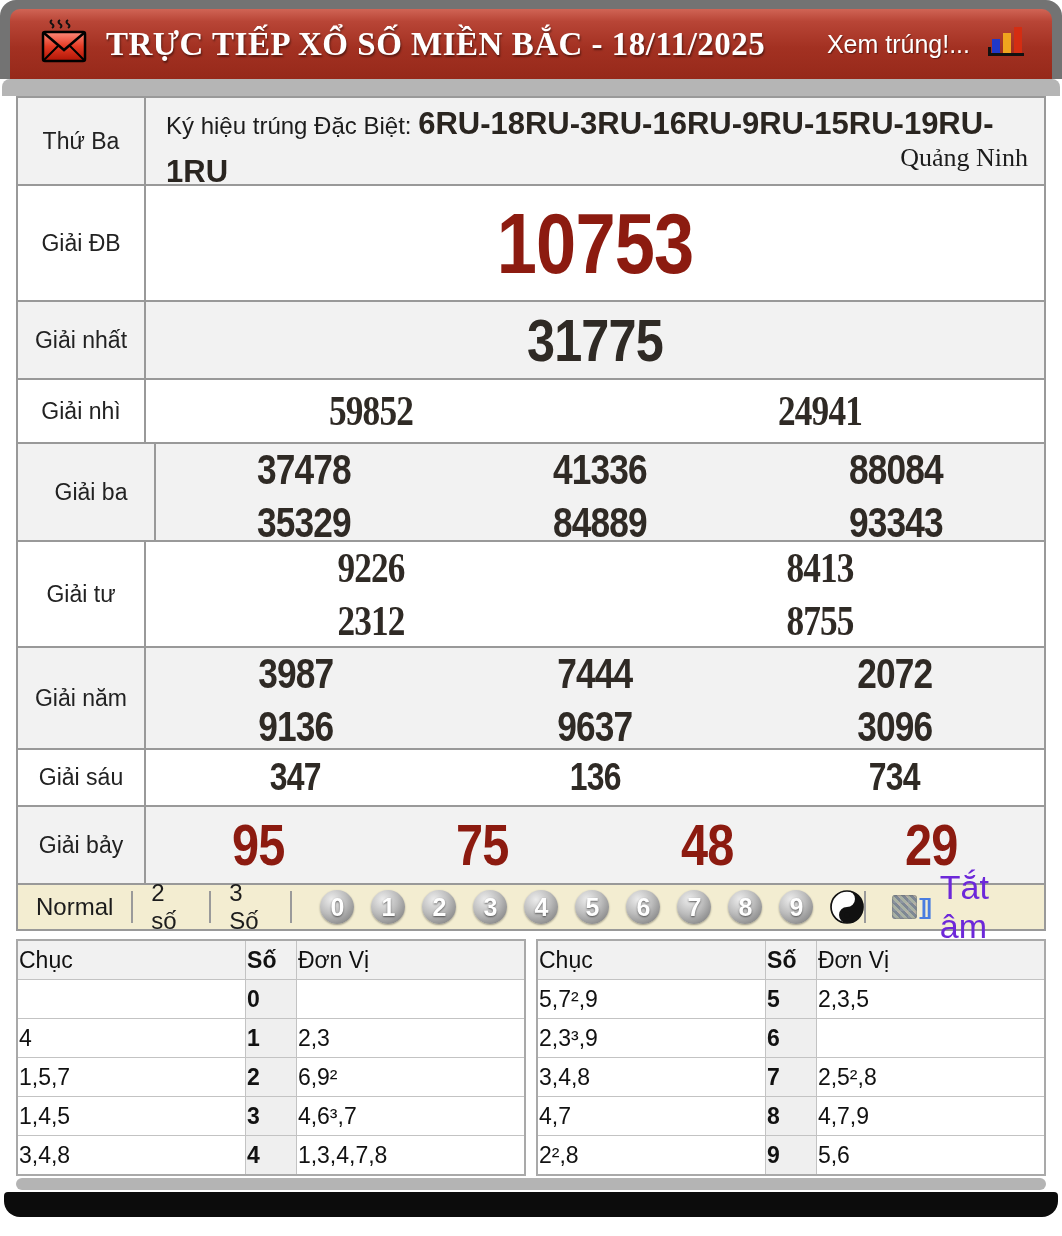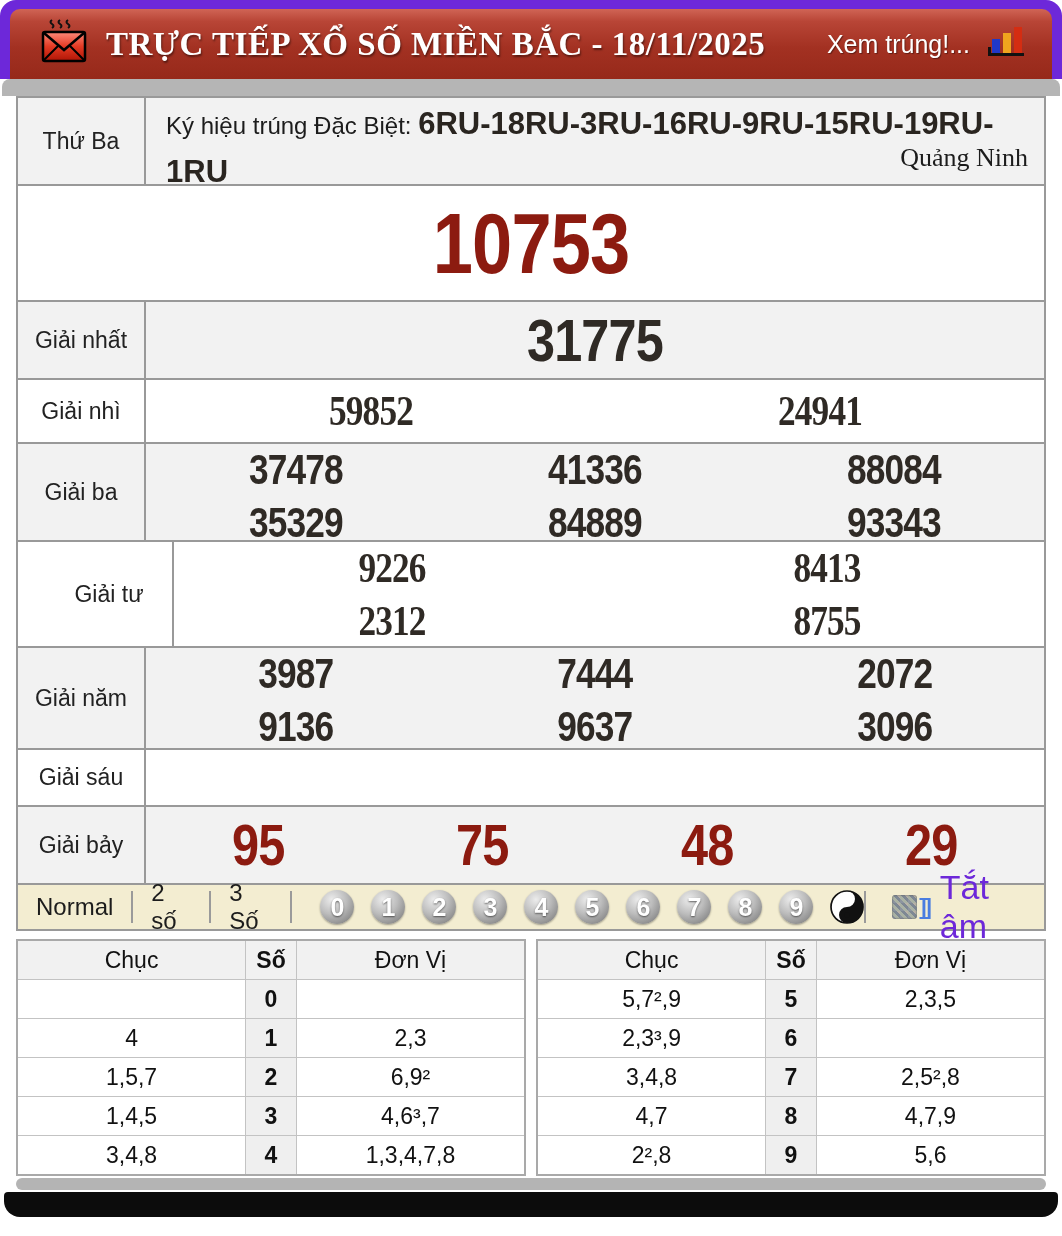--- a/index.html
+++ b/index.html
@@ -1,20 +1,20 @@
 <!DOCTYPE html>
 <html><head>
 <meta charset="utf-8">
 <style>
   html,body{margin:0;padding:0;background:#fff;}
   body{width:1062px;height:1236px;overflow:hidden;font-family:"Liberation Sans",sans-serif;}
   .widget{width:1062px;position:relative;}
 
   
-  .header-outer{background:#6d28d9;border-radius:16px 16px 0 0;padding:9px 10px 0 10px;height:70px;}
+  .header-outer{background:#737373;border-radius:16px 16px 0 0;padding:9px 10px 0 10px;height:70px;}
   .header-bar{height:70px;border-radius:10px 10px 0 0;
     background:linear-gradient(#d06455 0%,#b84536 18%,#a33122 55%,#96291a 100%);
     display:flex;align-items:center;}
   .env{margin-left:30px;flex:0 0 auto;}
   .title{color:#fff;font-family:"Liberation Serif",serif;font-weight:bold;font-size:33px;
     margin-left:16px;text-shadow:1px 2px 2px rgba(0,0,0,.45);letter-spacing:.5px;white-space:nowrap;}
   .more{margin-left:auto;color:#fff;font-size:25px;cursor:pointer;text-shadow:1px 1px 1px rgba(0,0,0,.4);}
   .chart-ic{margin:0 26px 0 14px;cursor:pointer;}
   .gray-bar{height:17px;background:#b5b5b5;margin:0 2px;border-radius:8px 8px 0 0;}
 
@@ -34,22 +34,22 @@
   .num-m{font-size:42px;}
   .num-s{font-size:38px;}
   .num-7{font-size:58px;color:#8c1b10;line-height:1.0;}
 
   
   .info-row{height:86px;}
   .info-content{flex:1;position:relative;padding:2px 26px 4px 20px;font-size:24px;color:#1c1c1c;line-height:1.55;}
   .sign-codes{font-weight:bold;font-size:31px;letter-spacing:0;color:#2a2520;}
   .province{position:absolute;right:16px;bottom:6px;font-family:"Liberation Serif",serif;font-size:26px;color:#1c1c1c;}
 
-  .h-db{height:114px;} .h-1{height:76px;} .h-2{height:62px;} .h-3{height:96px;}
-  .h-4{height:104px;padding-left:28px;} .h-5{height:100px;} .h-6{height:55px;} .h-7{height:76px;}
+  .h-db{height:114px;} .h-1{height:76px;} .h-2{height:62px;} .h-3{height:96px;padding-left:10px;}
+  .h-4{height:104px;} .h-5{height:100px;} .h-6{height:55px;} .h-7{height:76px;}
 
   
   .toolbar{margin:0 16px;border:2px solid #999;border-top:none;background:#f3edd1;
     height:44px;display:flex;align-items:center;padding:0;}
   .mode{font-size:24px;color:#1c1c1c;padding:0 18px;cursor:pointer;}
   .tb-div{width:2px;height:32px;background:#9a9a9a;flex:0 0 2px;}
   .balls{display:flex;align-items:center;gap:17px;margin-left:28px;}
   .ball{width:34px;height:34px;border-radius:50%;cursor:pointer;
     background:radial-gradient(circle at 35% 28%,#ececec,#bcbcbc 45%,#8e8e8e 78%,#7a7a7a);
     color:#fff;font-weight:bold;font-size:25px;display:flex;align-items:center;justify-content:center;
@@ -60,21 +60,21 @@
   .spk-img{width:30px;height:24px;border-radius:3px;
     background:linear-gradient(45deg,#8d95a0 25%,#aab2a4 25% 50%,#7e8894 50% 75%,#b9b2a8 75%),
                linear-gradient(135deg,#98a08e,#868fa2);background-size:8px 8px;
     box-shadow:inset 0 0 2px #555;}
   .spk-waves{color:#4a7de0;font-weight:bold;font-size:22px;margin:0 10px 0 2px;letter-spacing:-2px;}
   .mute{color:#6d28d9;font-size:34px;}
 
   
   .stats{display:flex;gap:10px;margin:8px 16px 0 16px;}
   table.stat{border-collapse:collapse;width:50%;background:#fff;border:2px solid #a9a9a9;}
-  table.stat th,table.stat td{border:1px solid #c3c3c3;text-align:center;font-size:23px;color:#111;}
+  table.stat th,table.stat td{border:1px solid #c3c3c3;text-align:left;font-size:23px;color:#111;}
   table.stat th{background:#f1f1f1;font-weight:normal;height:36px;}
   table.stat th.dg{font-weight:bold;}
   table.stat td{height:36px;font-size:23px;}
   td.dg{background:#efefef;font-weight:bold;width:10%;}
   .col-t{width:45%;} .col-u{width:45%;}
 
   
   .bot-gray{height:12px;background:#b4b4b4;margin:2px 16px 0 16px;border-radius:8px;}
   .bot-black{height:25px;background:#0c0c0c;margin:2px 4px 0 4px;border-radius:4px 4px 16px 16px;}
 </style>
@@ -120,20 +120,21 @@
 
     <div class="prow info-row bg-g">
       <div class="plabel">Thứ Ba</div>
       <div class="info-content">
         <span>Ký hiệu trúng Đặc Biệt: </span><span class="sign-codes">6RU-18RU-3RU-16RU-9RU-15RU-19RU-1RU</span>
         <span class="province">Quảng Ninh</span>
       </div>
     </div>
 
     <div class="prow h-db bg-w">
+      <div class="plabel">Giải ĐB</div>
       <div class="pvals">
           <span class="cell c1"><span class="num num-db">10753</span></span>
         </div>
     </div>
 
     <div class="prow h-1 bg-g">
       <div class="plabel">Giải nhất</div>
       <div class="pvals">
           <span class="cell c1"><span class="num num-1">31775</span></span>
         </div>
@@ -176,20 +177,25 @@
         <span class="cell c3"><span class="num num-m">7444</span></span>
         <span class="cell c3"><span class="num num-m">2072</span></span>
         <span class="cell c3"><span class="num num-m">9136</span></span>
         <span class="cell c3"><span class="num num-m">9637</span></span>
         <span class="cell c3"><span class="num num-m">3096</span></span>
       </div>
     </div>
 
     <div class="prow h-6 bg-w">
       <div class="plabel">Giải sáu</div>
+      <div class="pvals">
+        <span class="cell c3"><span class="num num-s">347</span></span>
+        <span class="cell c3"><span class="num num-s">136</span></span>
+        <span class="cell c3"><span class="num num-s">734</span></span>
+      </div>
     </div>
 
     <div class="prow h-7 bg-g">
       <div class="plabel">Giải bảy</div>
       <div class="pvals">
         <span class="cell c4"><span class="num num-7">95</span></span>
         <span class="cell c4"><span class="num num-7">75</span></span>
         <span class="cell c4"><span class="num num-7">48</span></span>
         <span class="cell c4"><span class="num num-7">29</span></span>
       </div>

